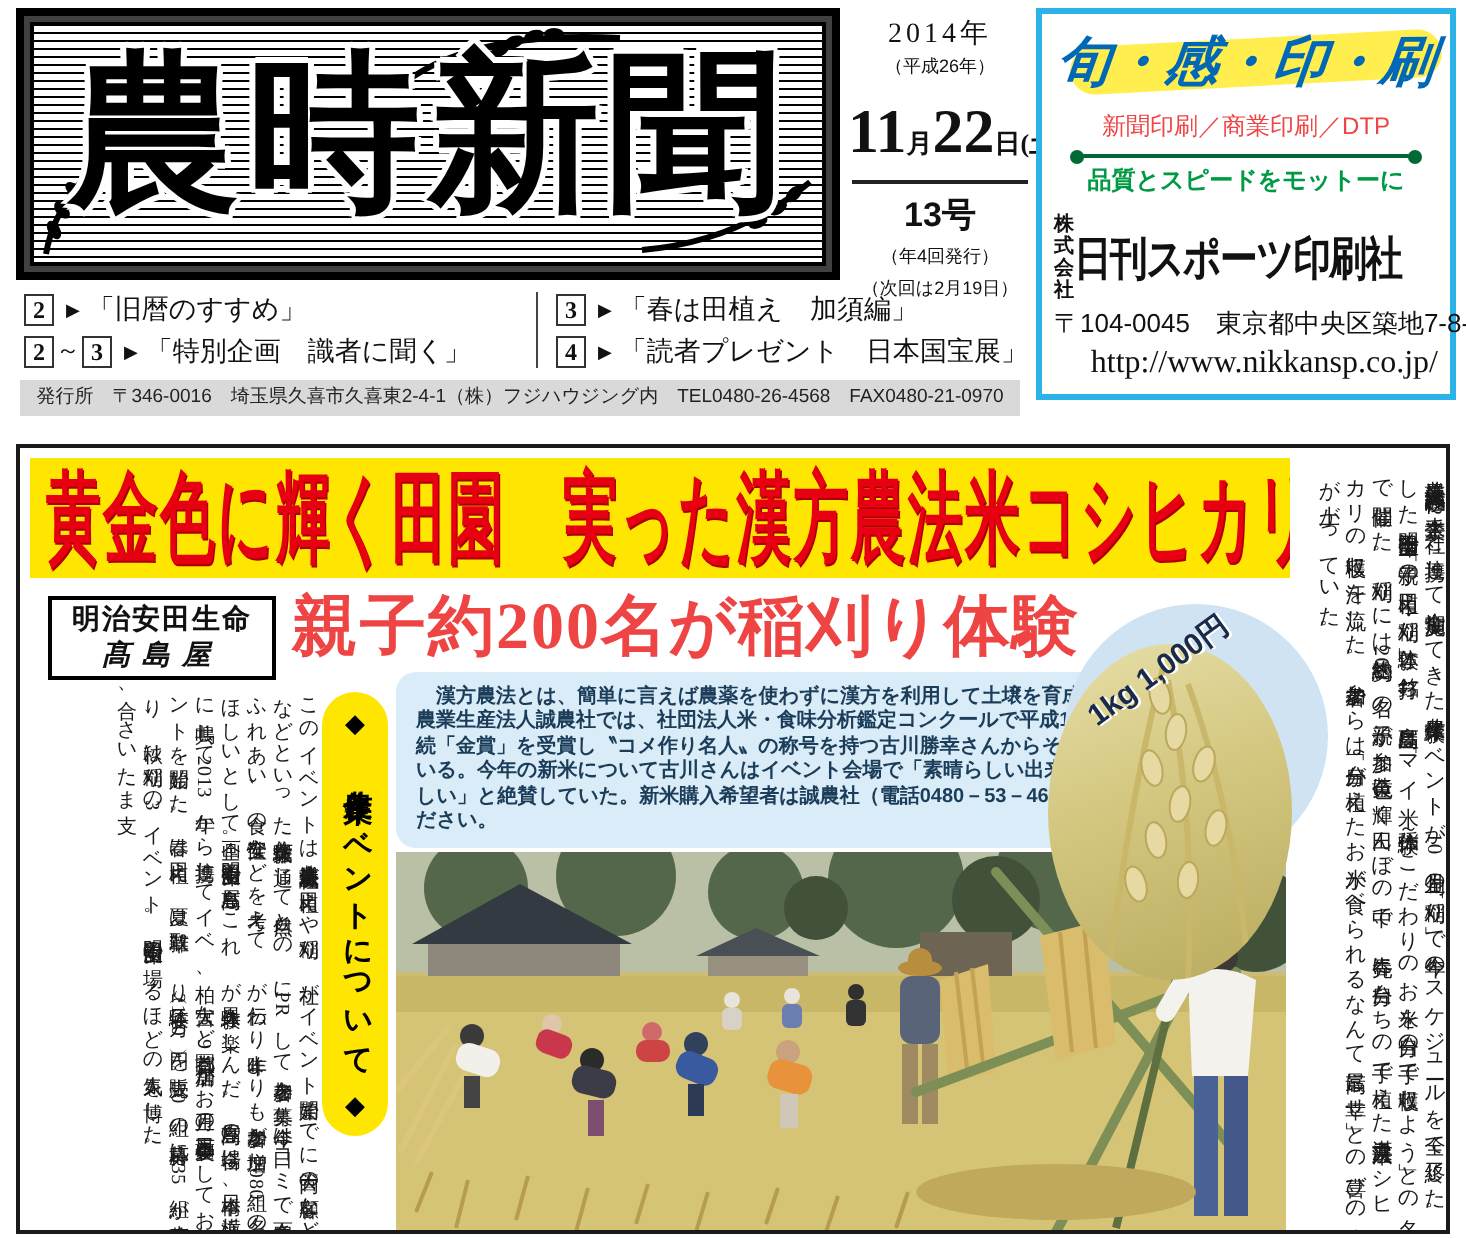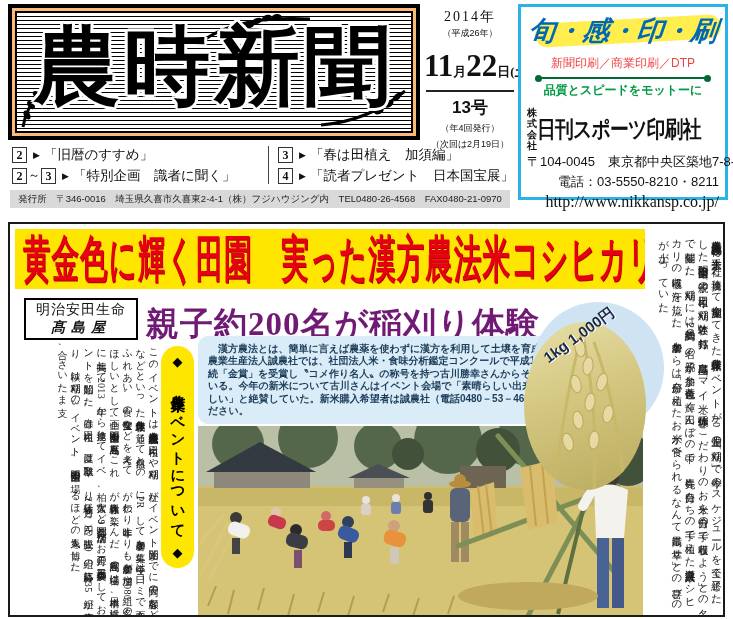--- a/index.html
+++ b/index.html
@@ -1,21 +1,21 @@
 <!DOCTYPE html>
 <html><head>
 <meta charset="utf-8">
 <style>
   * { margin:0; padding:0; box-sizing:border-box; }
   html,body { width:733px; height:619px; background:#fff; overflow:hidden;
               font-family:"Liberation Sans", sans-serif; color:#111; }
   .abs { position:absolute; }
 
   
-  #masthead { left:8px; top:4px; width:412px; height:136px; border:4px solid #000; padding:3px; background:#fdba74; }
+  #masthead { left:8px; top:4px; width:412px; height:136px; border:4px solid #000; padding:3px; background:#404040; }
   #masthead-inner { width:100%; height:100%; border:2px solid #000; position:relative; overflow:hidden;
     background:repeating-linear-gradient(180deg,#fff 0 3px,#000 3px 4px); }
   #masthead-title { position:absolute; left:0; right:0; top:50%; transform:translateY(-54%);
     text-align:center; font-family:"Liberation Serif", serif; font-weight:bold; font-size:86px;
     letter-spacing:4px; white-space:nowrap; color:#000;
     text-shadow:-3px 0 0 #fff,3px 0 0 #fff,0 -3px 0 #fff,0 3px 0 #fff,-2px -2px 0 #fff,2px 2px 0 #fff,-2px 2px 0 #fff,2px -2px 0 #fff; }
   .wheat { position:absolute; }
 
   
   #dateblock { left:424px; top:8px; width:92px; height:130px; text-align:center; }
@@ -63,24 +63,24 @@
   
   #article { left:8px; top:222px; width:717px; height:395px; border:2px solid #1a1a1a; background:#fff; overflow:hidden; }
 
   #headline-band { left:5px; top:5px; width:630px; height:60px; background:#ffe600; overflow:hidden; }
   #headline { position:absolute; left:8px; top:50%; transform:translateY(-50%) scale(0.68,1.25); transform-origin:left center;
               font-weight:900; font-size:40px; color:#e60012; white-space:nowrap; letter-spacing:2px;
               text-shadow:1px 1px 0 #a00; }
 
   #organizer-box { left:14px; top:74px; width:114px; height:42px; border:2px solid #000; background:#fff;
                    display:flex; flex-direction:column; justify-content:center; text-align:center; }
-  #organizer-box .o1 { font-size:14px; font-weight:normal; letter-spacing:1px; }
+  #organizer-box .o1 { font-size:14px; font-weight:bold; letter-spacing:1px; }
   #organizer-box .o2 { font-size:14px; font-weight:bold; letter-spacing:6px;font-style:italic; }
-  #subhead { left:136px; top:78px; font-family:"Liberation Serif", serif; font-weight:900; font-size:33px;
-             white-space:nowrap; letter-spacing:1px; color:#701a75; }
+  #subhead { left:136px; top:67px; font-family:"Liberation Serif", serif; font-weight:900; font-size:33px;
+             white-space:nowrap; letter-spacing:1px; color:#ef4444; }
 
   
   .vtext { writing-mode:vertical-rl; text-orientation:mixed; font-family:"Liberation Serif", serif; color:#1a1a1a; }
   #lead-col { left:633px; top:8px; width:80px; height:381px; font-size:10.5px; line-height:13.2px; letter-spacing:0.6px; }
   #body-col1 { left:4px; top:118px; width:146px; height:138px; font-size:10px; line-height:13px; letter-spacing:0.3px; }
   #body-col2 { left:4px; top:260px; width:146px; height:133px; font-size:10px; line-height:13px; letter-spacing:0.3px; }
 
   #section-bar { left:151px; top:122px; width:33px; height:222px; background:#ffe600; border-radius:17px;
                  display:flex; flex-direction:column; align-items:center; justify-content:space-between; padding:8px 0; }
   #section-bar .dia { font-size:13px; color:#000; }
@@ -152,21 +152,20 @@
     <div id="ad-brand">旬・感・印・刷</div>
   </div>
   <div id="ad-services">新聞印刷／商業印刷／DTP</div>
   <div id="ad-dotline"></div>
   <div id="ad-slogan">品質とスピードをモットーに</div>
   <div id="ad-company">
     <div id="ad-prefix">株式 会社</div>
     <div id="ad-name">日刊スポーツ印刷社</div>
   </div>
   <div class="ad-line">〒104-0045　東京都中央区築地7-8-5</div>
-  <div class="ad-line">電話：03-5550-8210・8211</div>
   <div class="ad-line" id="ad-url">http://www.nikkansp.co.jp/</div>
 </div>
 
 <div id="indexrow" class="abs">
   <div class="idx-col" id="idx-col-1">
     <div class="idx-item">
       <span class="pbox">2</span>
       <span class="arrow">▶</span>
       <span class="idx-label">「旧暦のすすめ」</span>
     </div>

